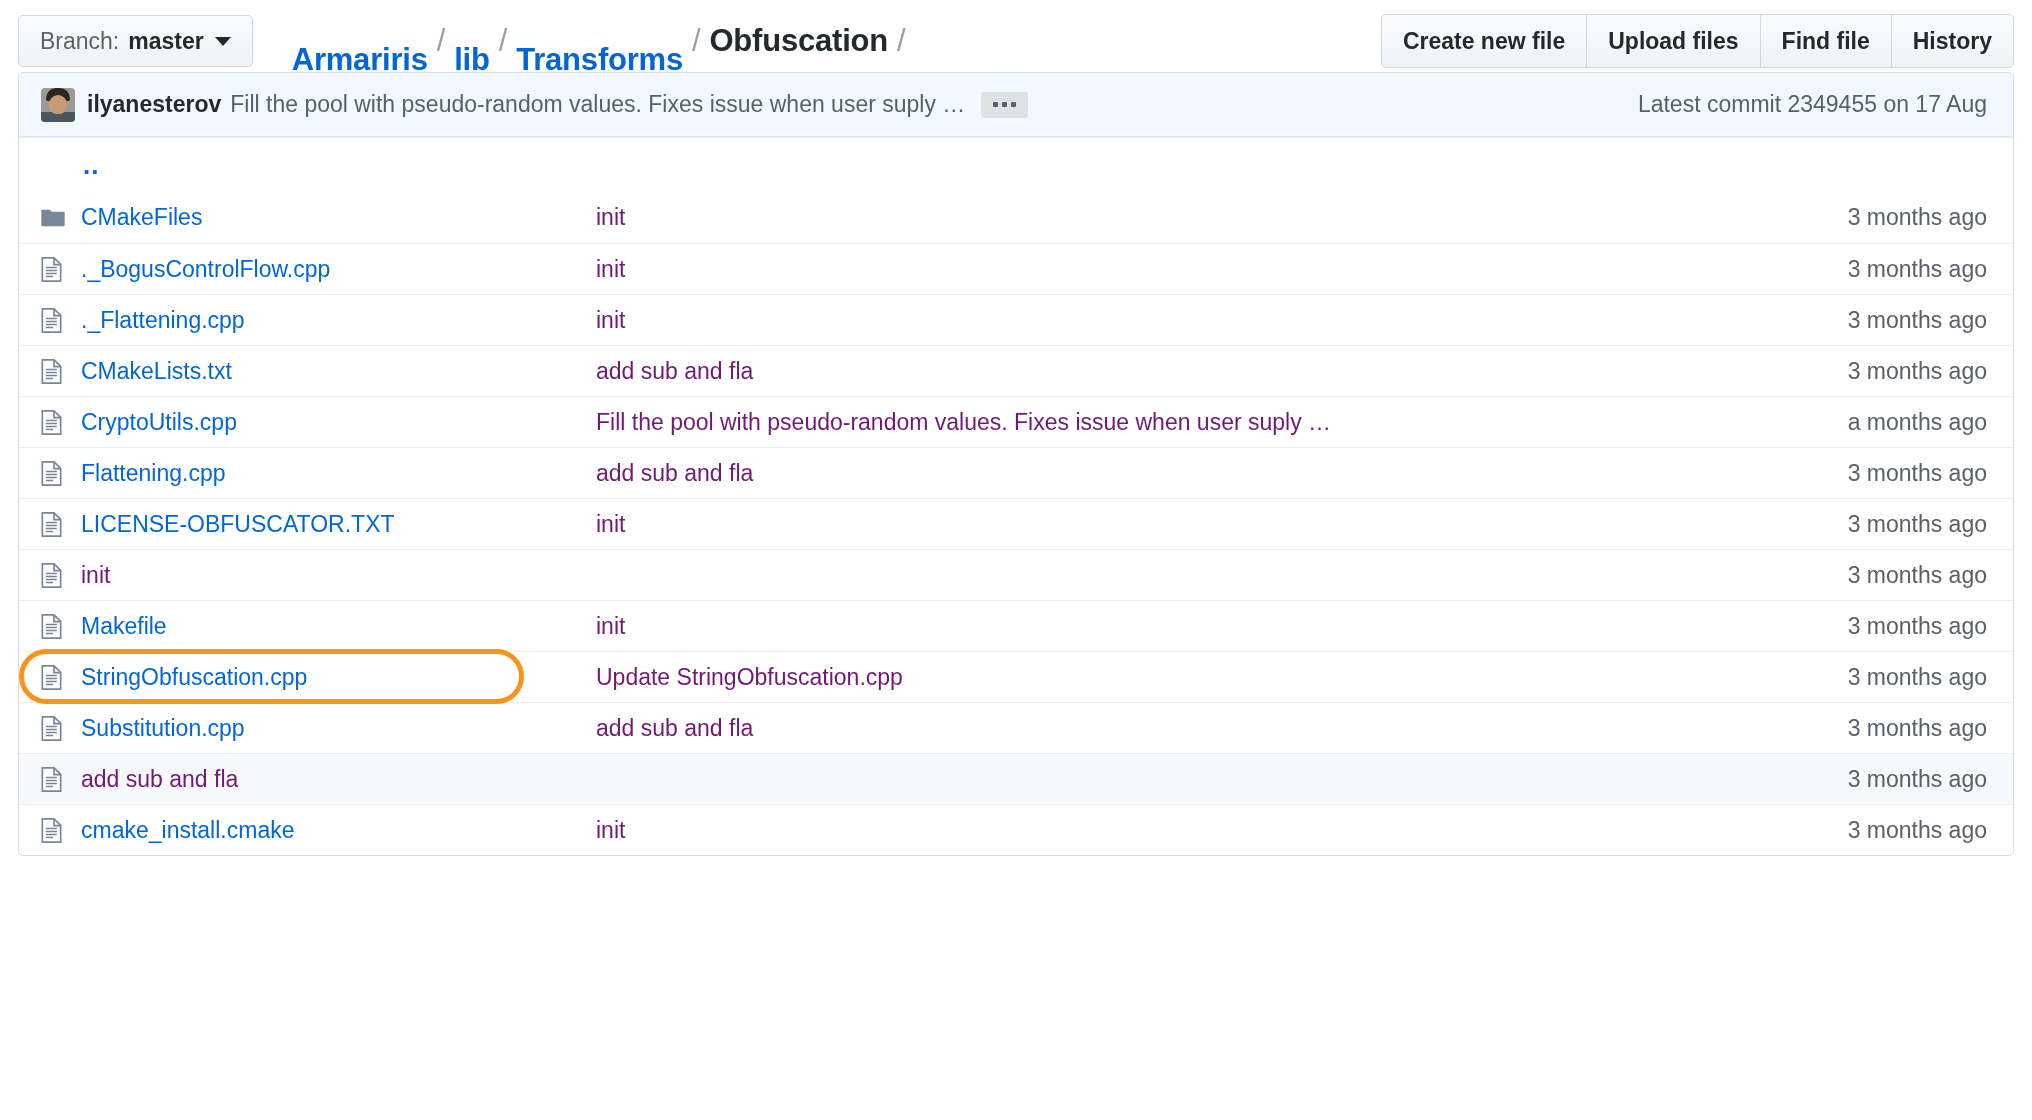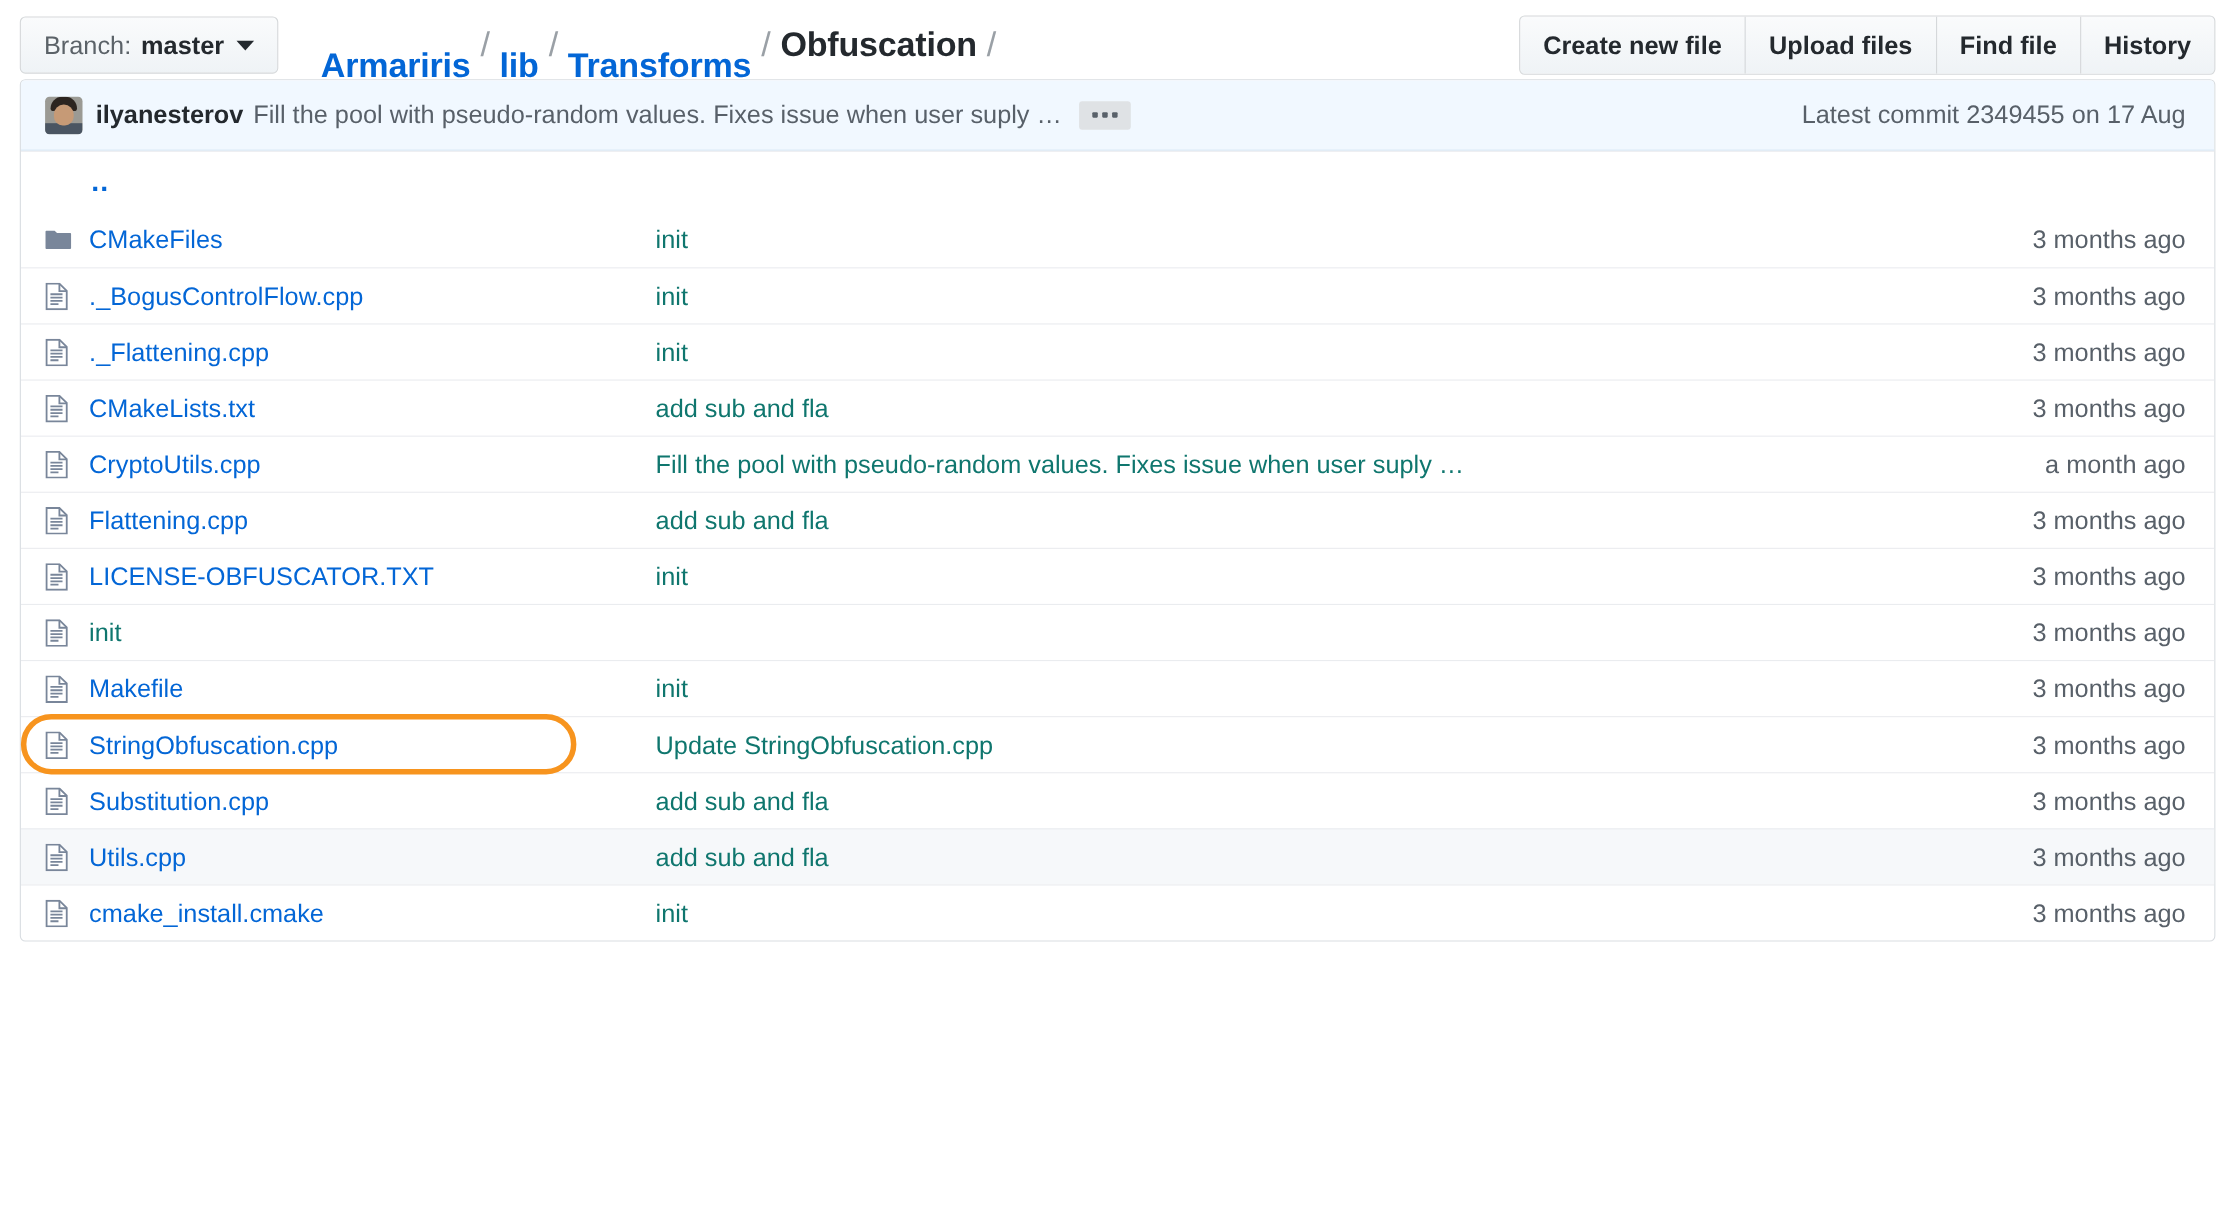--- a/index.html
+++ b/index.html
@@ -234,21 +234,21 @@
     white-space: nowrap;
     padding-right: 4px;
   }
 
   .fname {
     color: #0366d6;
     text-decoration: none;
     cursor: pointer;
   }
   .cmsg {
-    color: #0f766e;
+    color: #701a75;
     text-decoration: none;
     cursor: pointer;
   }
 
   .up-link {
     color: #0366d6;
     font-weight: bold;
     font-size: 26px;
     letter-spacing: 1px;
     text-decoration: none;
@@ -385,21 +385,21 @@
             <svg class="icn" width="21" height="25" viewBox="0 0 12 15">
               <path fill="#fff" stroke="#79869a" stroke-width="1" d="M.5.5h7L11.5 4.4V14.5H.5z"></path>
               <path fill="none" stroke="#79869a" stroke-width="1" d="M7.5.7v3.9h3.9"></path>
               <g stroke="#79869a" stroke-width="1">
                 <path d="M2.6 6.3h6.6M2.6 8.1h6.6M2.6 9.9h6.6M2.6 11.7h4.4"></path>
               </g>
             </svg>
           </div>
           <div class="cell-name"><a class="fname">CryptoUtils.cpp</a></div>
           <div class="cell-msg"><a class="cmsg">Fill the pool with pseudo-random values. Fixes issue when user suply …</a></div>
-          <div class="cell-age">a month ago</div>
+          <div class="cell-age">a months ago</div>
         </div>
         <div class="row">
           <div class="cell-icon">
             <svg class="icn" width="21" height="25" viewBox="0 0 12 15">
               <path fill="#fff" stroke="#79869a" stroke-width="1" d="M.5.5h7L11.5 4.4V14.5H.5z"></path>
               <path fill="none" stroke="#79869a" stroke-width="1" d="M7.5.7v3.9h3.9"></path>
               <g stroke="#79869a" stroke-width="1">
                 <path d="M2.6 6.3h6.6M2.6 8.1h6.6M2.6 9.9h6.6M2.6 11.7h4.4"></path>
               </g>
             </svg>
@@ -480,21 +480,20 @@
         <div class="row alt">
           <div class="cell-icon">
             <svg class="icn" width="21" height="25" viewBox="0 0 12 15">
               <path fill="#fff" stroke="#79869a" stroke-width="1" d="M.5.5h7L11.5 4.4V14.5H.5z"></path>
               <path fill="none" stroke="#79869a" stroke-width="1" d="M7.5.7v3.9h3.9"></path>
               <g stroke="#79869a" stroke-width="1">
                 <path d="M2.6 6.3h6.6M2.6 8.1h6.6M2.6 9.9h6.6M2.6 11.7h4.4"></path>
               </g>
             </svg>
           </div>
-          <div class="cell-name"><a class="fname">Utils.cpp</a></div>
           <div class="cell-msg"><a class="cmsg">add sub and fla</a></div>
           <div class="cell-age">3 months ago</div>
         </div>
         <div class="row">
           <div class="cell-icon">
             <svg class="icn" width="21" height="25" viewBox="0 0 12 15">
               <path fill="#fff" stroke="#79869a" stroke-width="1" d="M.5.5h7L11.5 4.4V14.5H.5z"></path>
               <path fill="none" stroke="#79869a" stroke-width="1" d="M7.5.7v3.9h3.9"></path>
               <g stroke="#79869a" stroke-width="1">
                 <path d="M2.6 6.3h6.6M2.6 8.1h6.6M2.6 9.9h6.6M2.6 11.7h4.4"></path>

